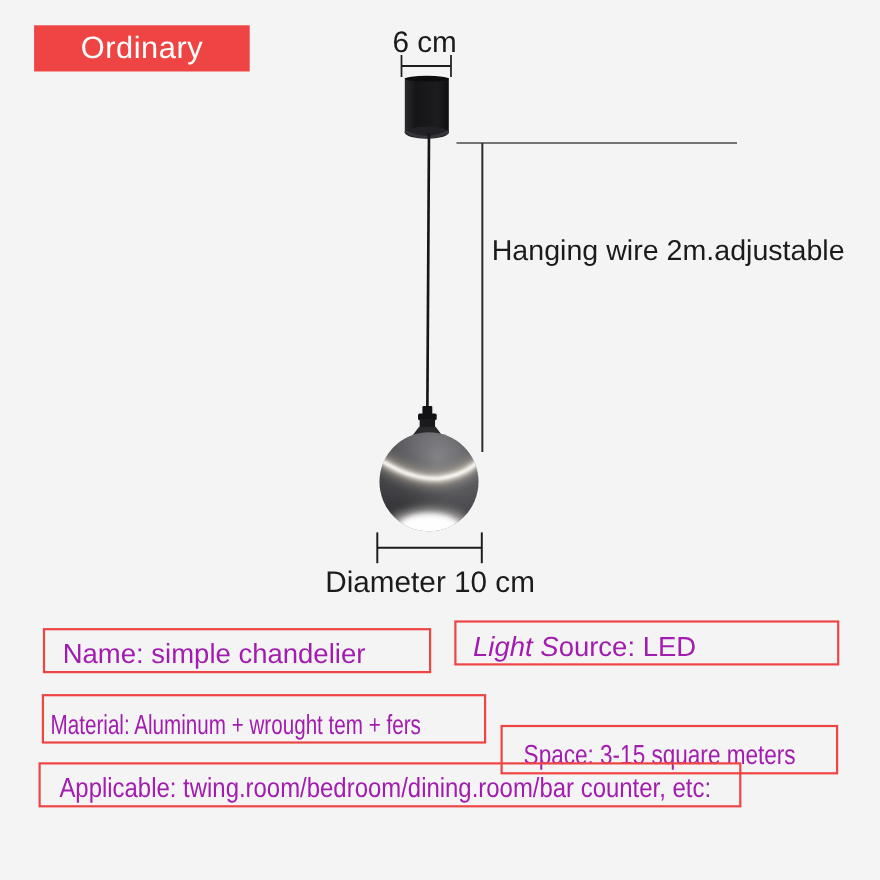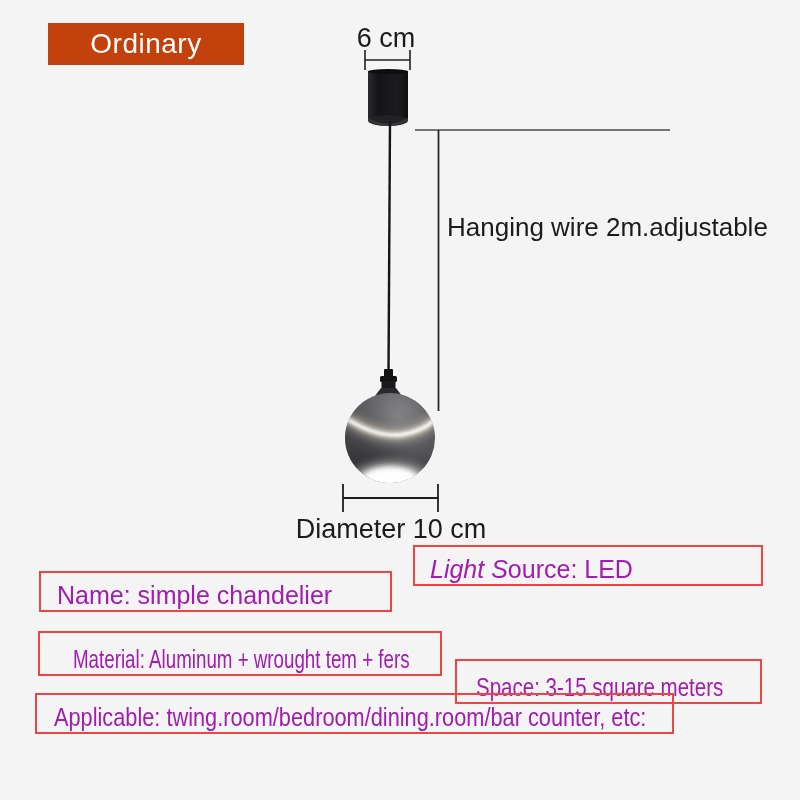--- a/index.html
+++ b/index.html
@@ -1,36 +1,36 @@
 <!DOCTYPE html>
 <html><head>
 <meta charset="utf-8">
 <style>
   html,body{margin:0;padding:0;}
   body{font-family:"Liberation Sans","DejaVu Sans",sans-serif;background:#e9e9ea;}
   .stage{position:relative;width:800px;height:800px;background:#f4f4f5;overflow:hidden;}
 
-  .badge{position:absolute;left:48px;top:23px;width:196px;height:42px;background:#c2410c;
+  .badge{position:absolute;left:31px;top:23px;width:196px;height:42px;background:#ef4444;
          color:#fff;display:flex;align-items:center;justify-content:center;
          font-size:28px;letter-spacing:.5px;}
 
   .lamp-svg{position:absolute;left:0;top:0;}
 
   .spec-box{position:absolute;border:2px solid #ef4444;background:transparent;
             display:flex;align-items:flex-end;color:#a21caf;box-sizing:border-box;}
   .spec-text{font-size:25px;white-space:nowrap;}
   .cond{display:inline-block;transform-origin:left center;}
   .c75{transform:scaleX(.75);}
   .c82{transform:scaleX(.82);}
   .c87{transform:scaleX(.87);}
   .ital{font-style:italic;}
 
   .box-name      {left:39px; top:571px;width:353px;height:41px;padding-left:16px;}
-  .box-light     {left:413px;top:545px;width:350px;height:41px;padding-left:15px;}
-  .box-material  {left:38px; top:631px;width:404px;height:45px;padding-left:33px;}
+  .box-light     {left:413px;top:564px;width:350px;height:41px;padding-left:15px;}
+  .box-material  {left:38px; top:631px;width:404px;height:45px;padding-left:6px;}
   .box-space     {left:455px;top:631px;width:307px;height:45px;padding-left:19px;margin-top:28px;}
   .box-applicable{left:35px; top:693px;width:639px;height:41px;padding-left:17px;}
 
   text{fill:#1b1b1b;}
 </style>
 </head>
 <body>
 
 <div class="stage">
 

